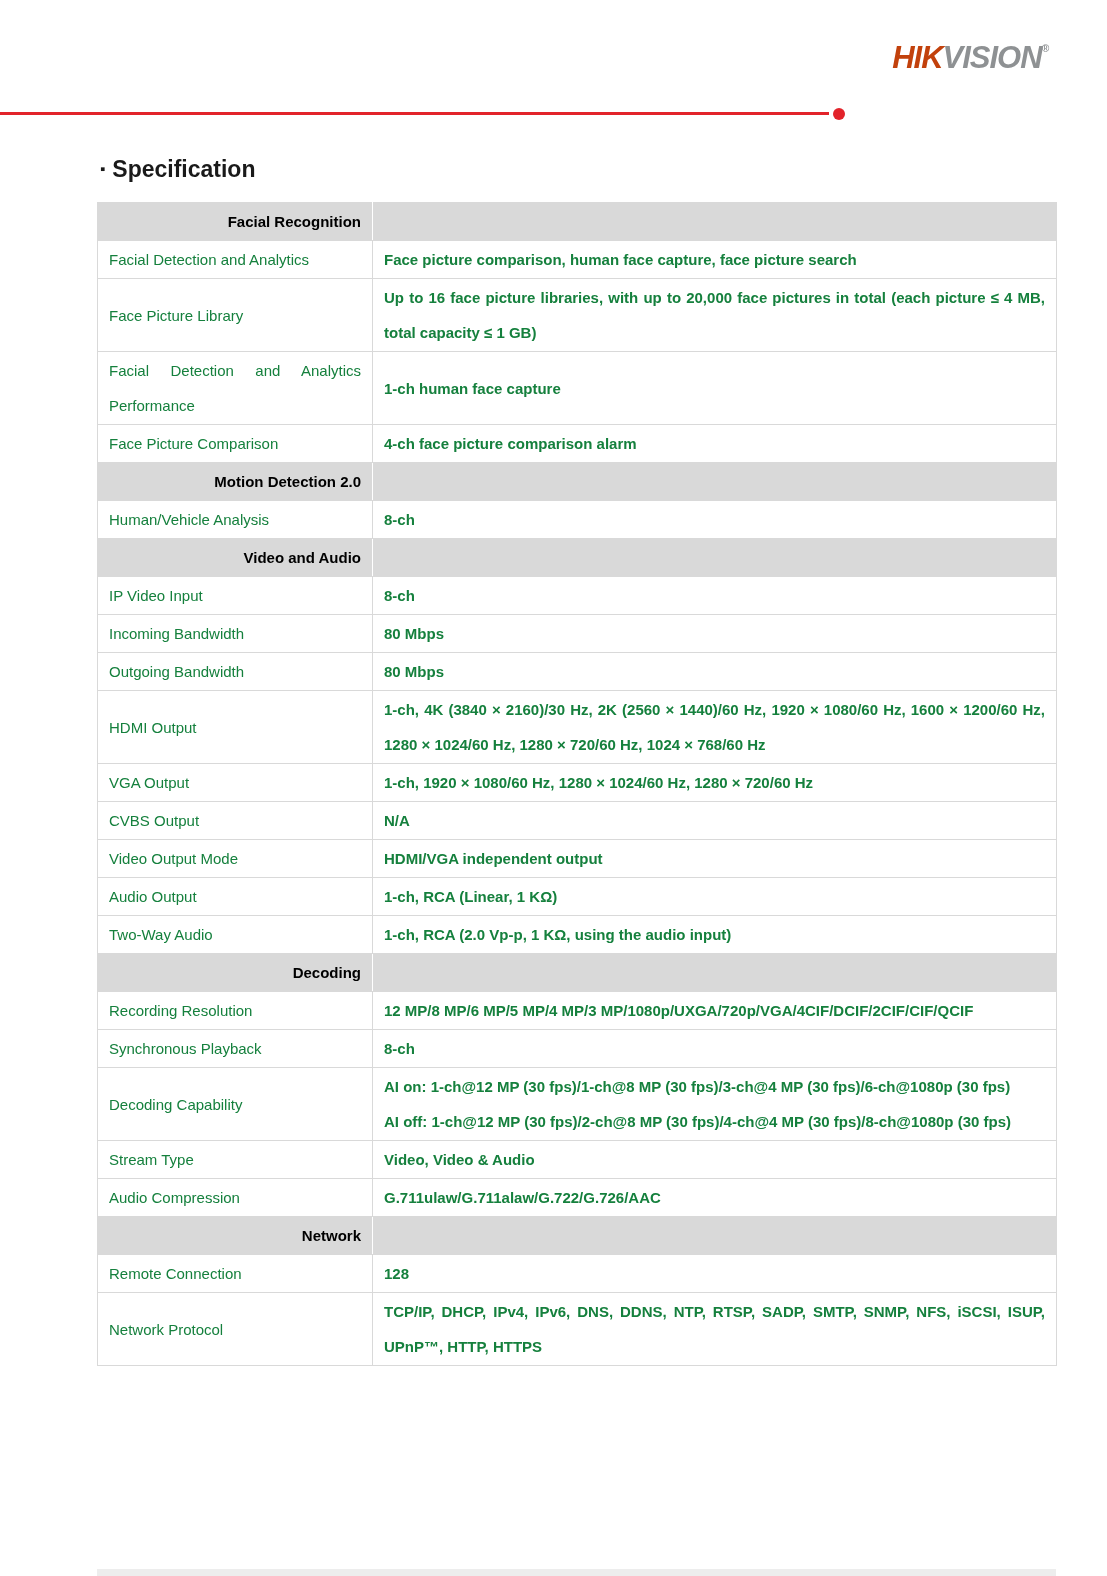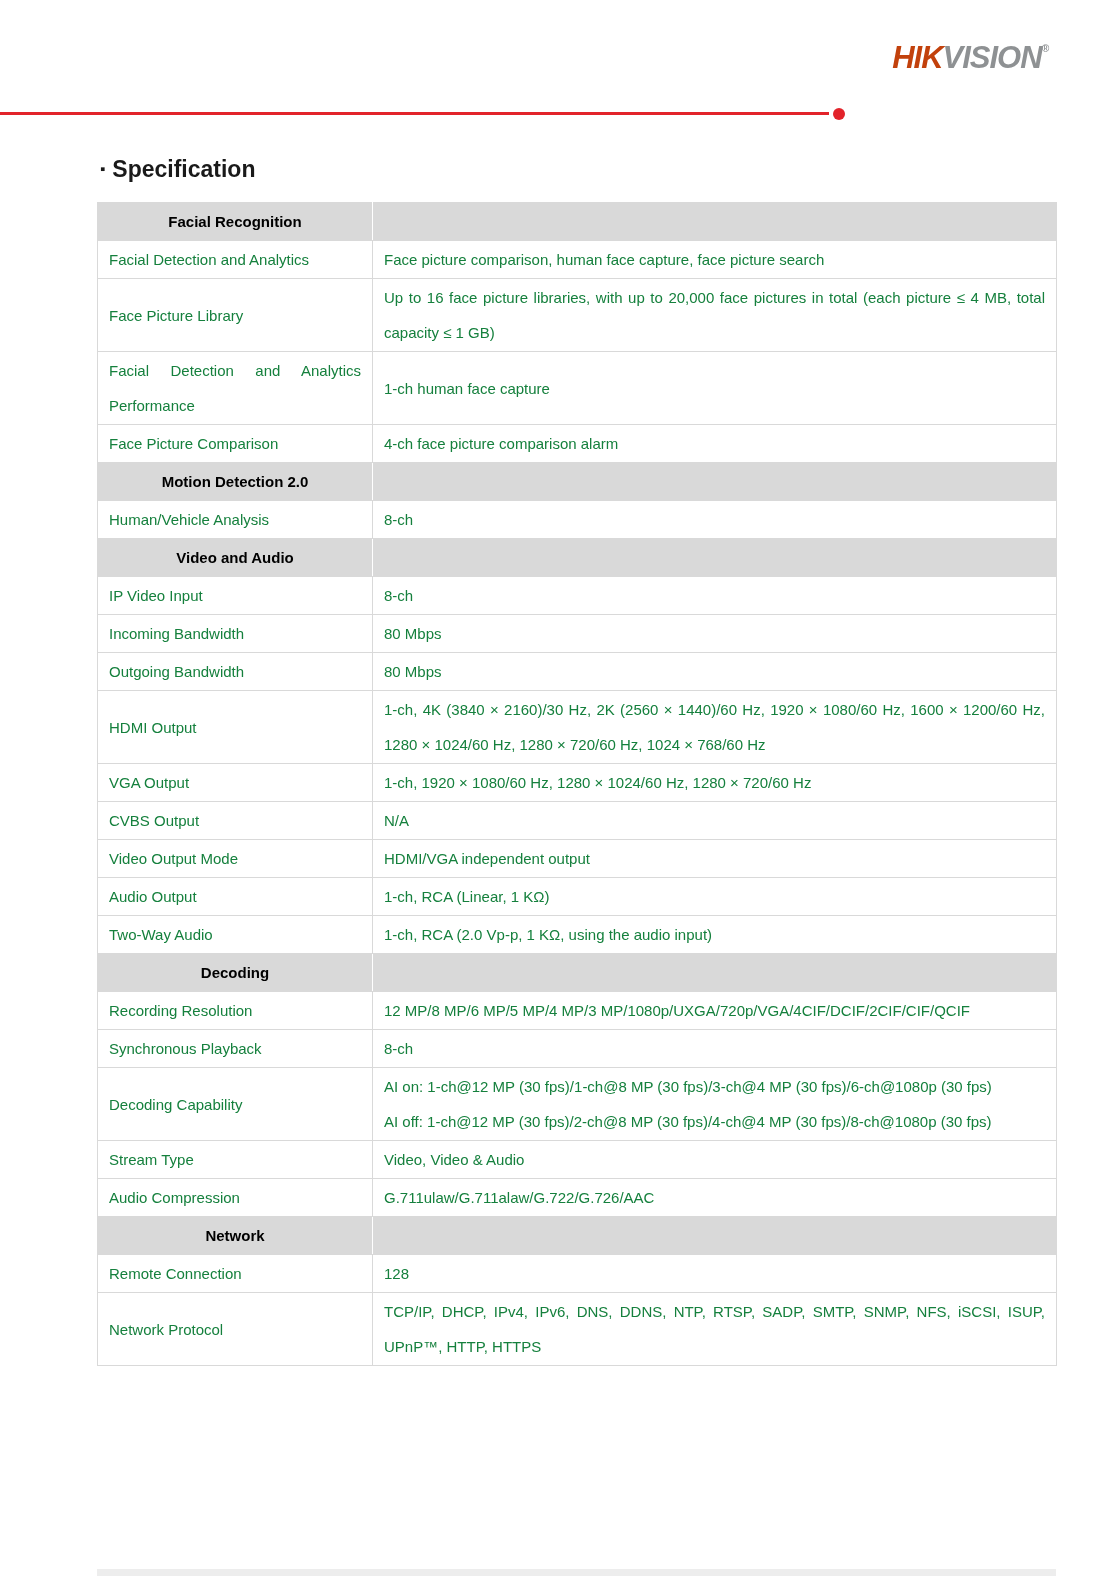--- a/index.html
+++ b/index.html
@@ -70,27 +70,27 @@
   td {
     border: 1px solid #d9d9d9;
     font-size: 15px;
     line-height: 35px;
     padding: 1px 11px;
     vertical-align: middle;
     color: #15803d;
     text-align: justify;
     word-wrap: break-word;
   }
-  td p { margin: 0; }
+  td p { margin: 0; font-weight: bold; }
 
   tr.section td {
     background: #d9d9d9;
     font-weight: bold;
     color: #000000;
-    text-align: center;
+    text-align: right;
   }
   tr.section td.section-title { border-right: 1px solid #ffffff; }
 
   
   .bottom-strip {
     position: absolute;
     top: 1569px; left: 97px;
     width: 959px; height: 7px;
     background: #ededed;
   }

